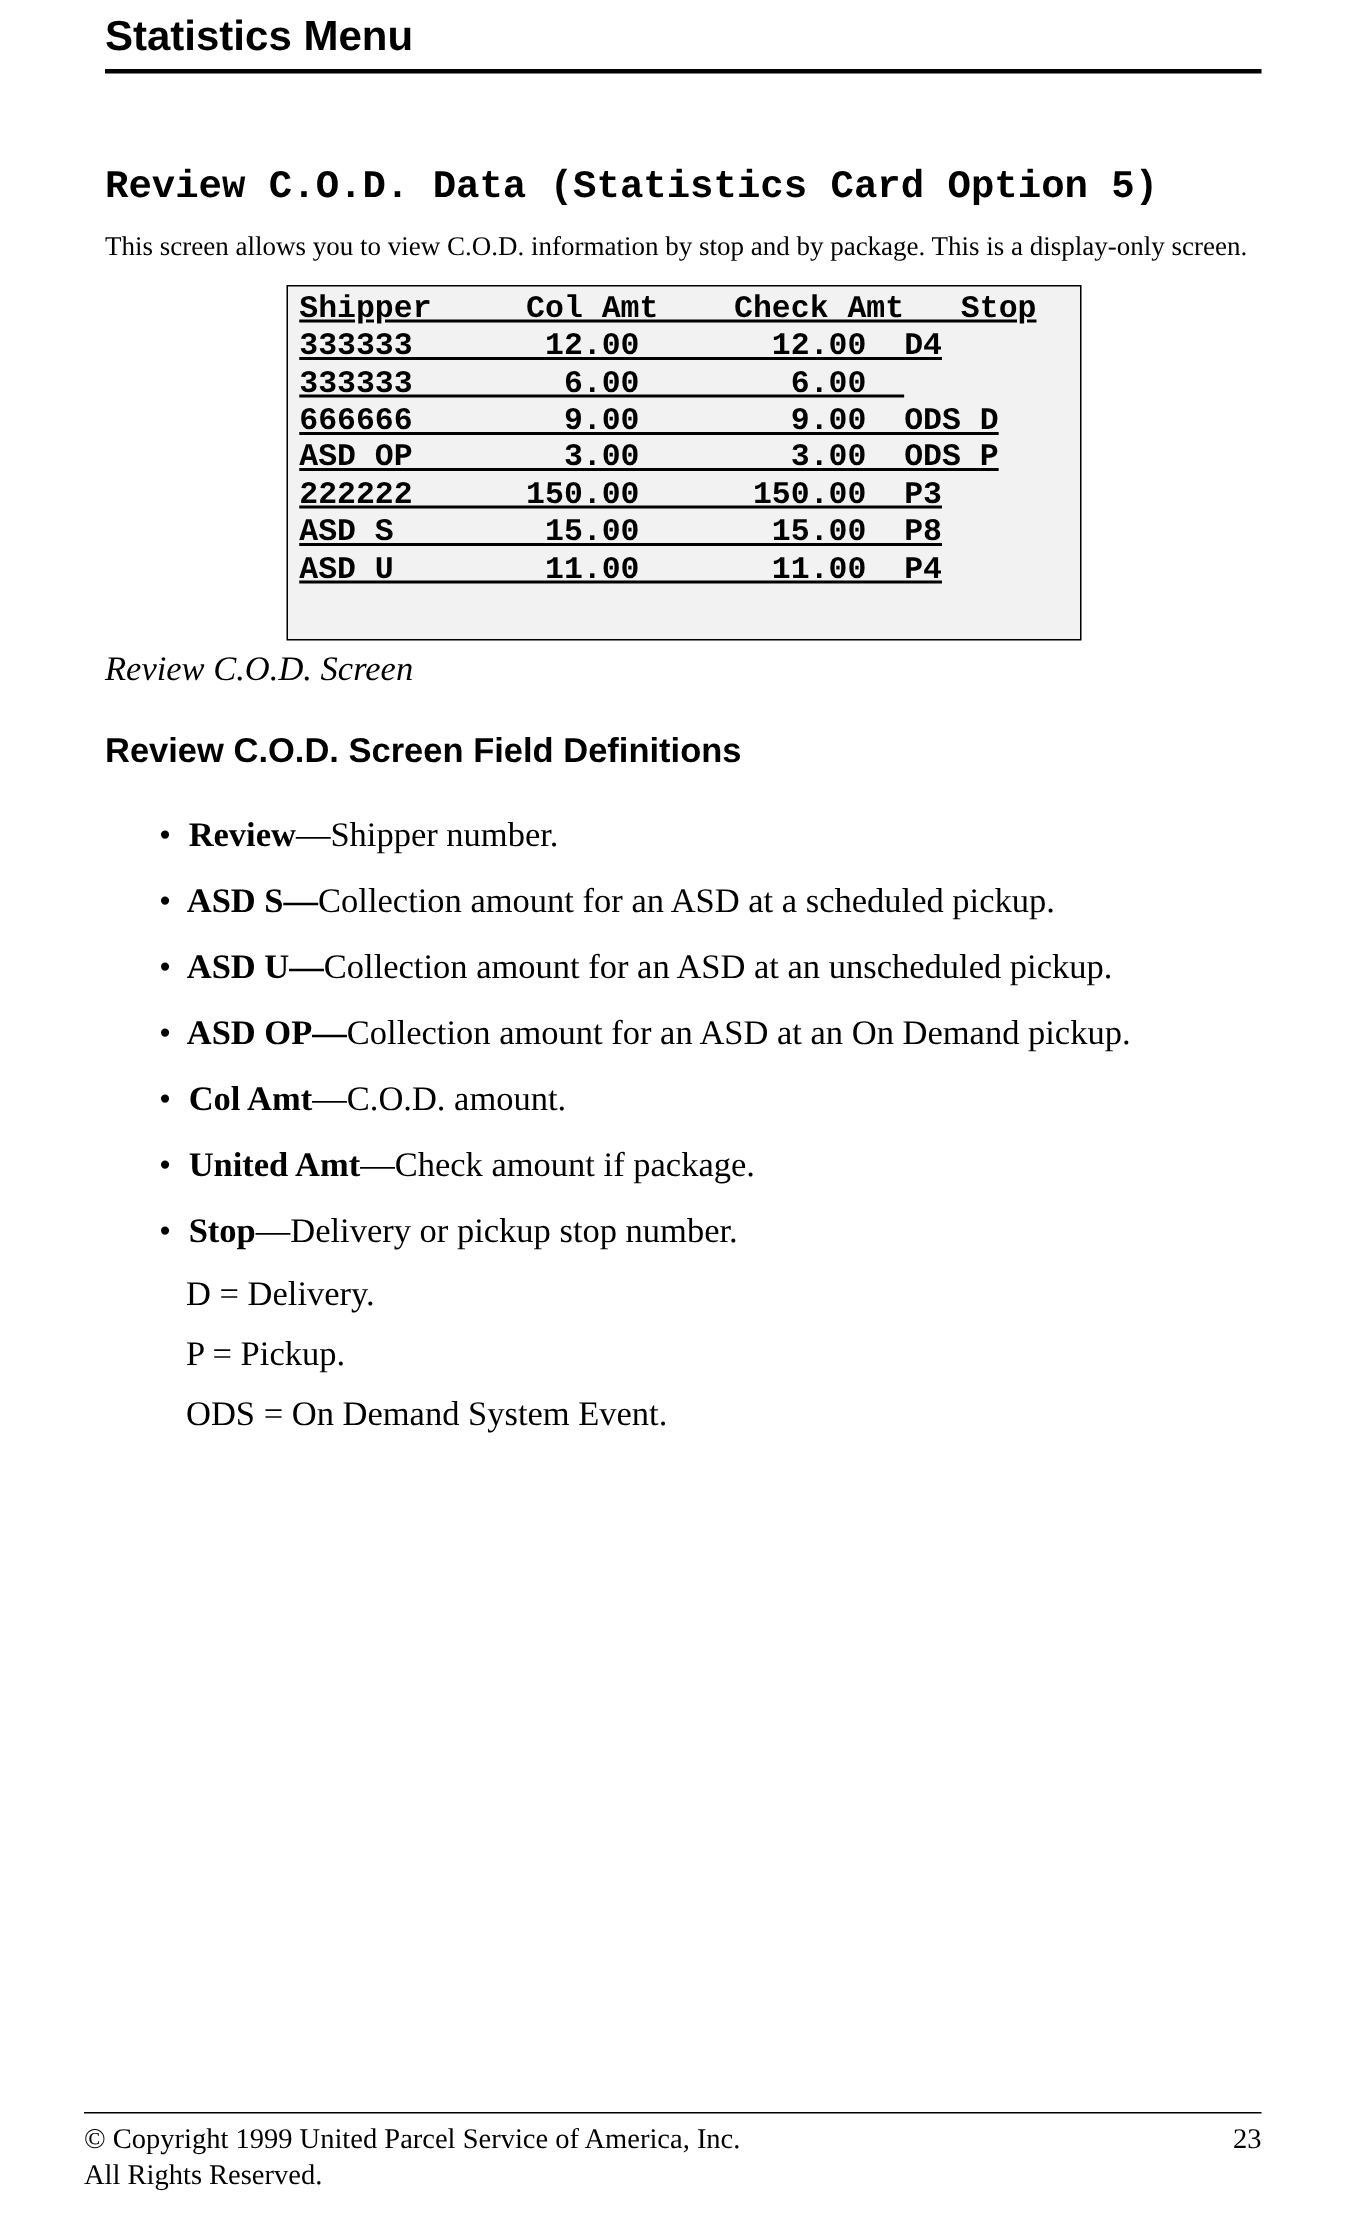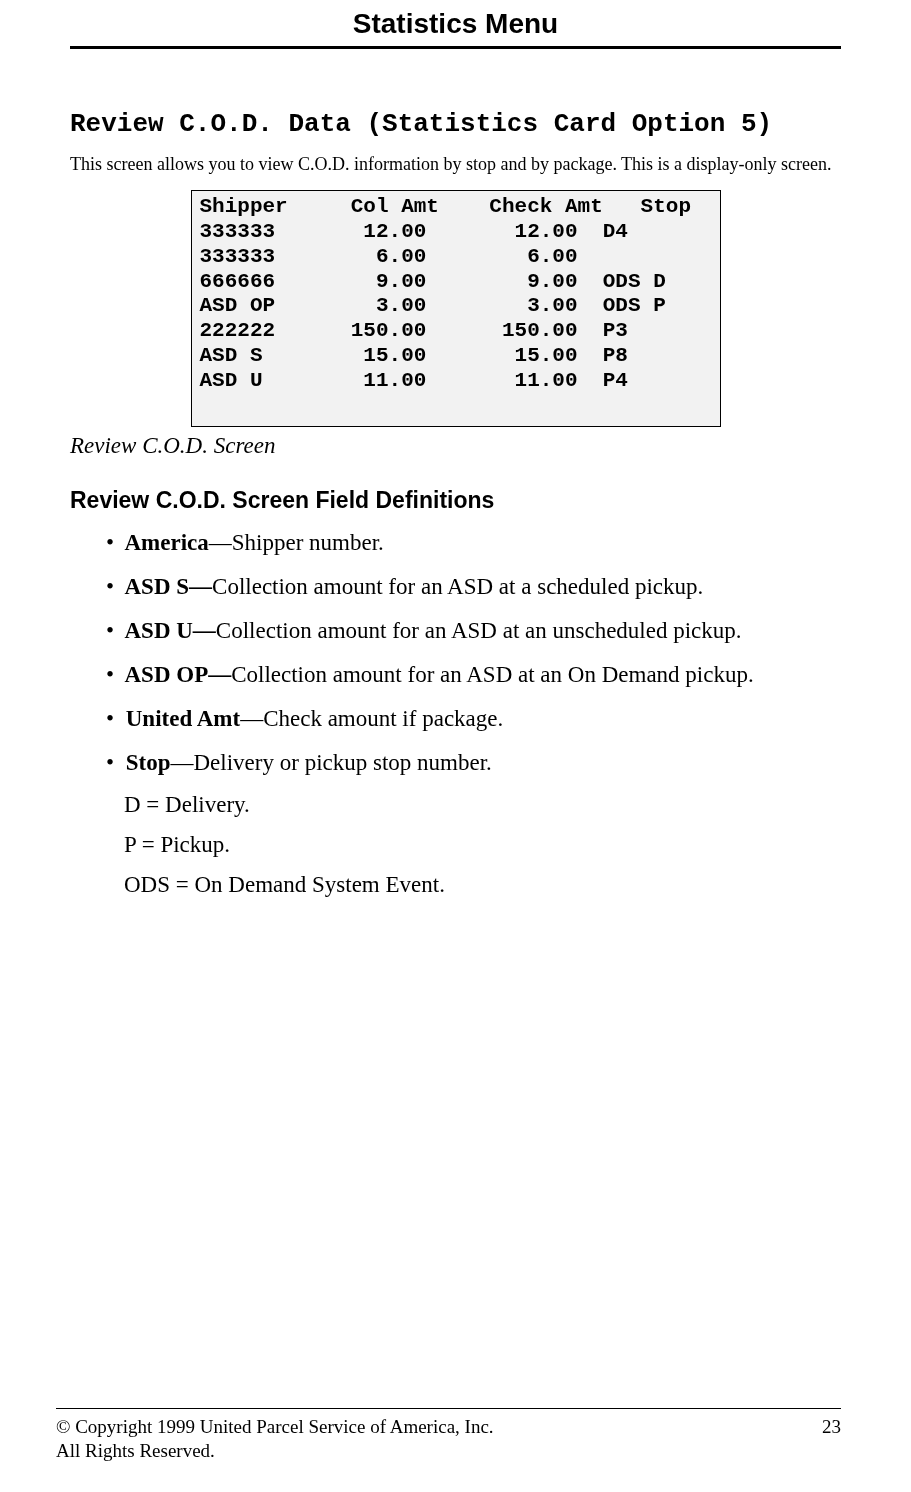--- a/index.html
+++ b/index.html
@@ -9,21 +9,21 @@
       background: #fff;
       font-family: "Times New Roman", Times, serif;
       color: #000;
       position: relative;
       padding: 0 70px;
     }
     .header-title {
       font-family: Arial, Helvetica, sans-serif;
       font-weight: bold;
       font-size: 28px;
-      text-align: center;
+      text-align: left;
       padding-top: 8px;
       padding-bottom: 6px;
     }
     .header-rule {
       border-top: 3px solid #000;
       margin-bottom: 60px;
     }
     .section-heading {
       font-family: Liberation Mono, monospace;
       font-weight: bold;
@@ -39,32 +39,33 @@
       width: 530px;
       margin: 0 auto 6px auto;
       border: 1.5px solid #000;
       background: #f2f2f2;
       padding: 4px 8px 8px 8px;
       font-family: "Courier New", Courier, monospace;
       font-weight: bold;
       font-size: 21px;
       line-height: 1.18;
       white-space: pre;
+      text-decoration: underline;
     }
     .screen-caption {
       text-align: left;
       font-style: italic;
       font-size: 23px;
       margin-bottom: 28px;
     }
     .subheading {
       font-family: Arial, Helvetica, sans-serif;
       font-weight: bold;
       font-size: 23px;
-      margin-bottom: 14px;
+      margin-bottom: 28px;
     }
     .defs {
       padding-left: 36px;
     }
     .def-item {
       font-size: 23px;
       margin-bottom: 14px;
       line-height: 1.3;
     }
     .bullet { display: inline-block; width: 14px; }
@@ -111,24 +112,25 @@
 222222      150.00      150.00  P3
 ASD S        15.00       15.00  P8
 ASD U        11.00       11.00  P4
 
 </div>
 <div class="screen-caption">Review C.O.D. Screen</div>
 
 <div class="subheading">Review C.O.D. Screen Field Definitions</div>
 
 <div class="defs" id="defs">
-    <div class="def-item"><span class="bullet">•</span><span class="term"> America</span><span>—</span><span>Shipper number.</span></div>
+    <div class="def-item"><span class="bullet">•</span><span class="term"> Review</span><span>—</span><span>Shipper number.</span></div>
     <div class="def-item"><span class="bullet">•</span><span class="term"> ASD S—</span><span></span><span>Collection amount for an ASD at a scheduled pickup.</span></div>
     <div class="def-item"><span class="bullet">•</span><span class="term"> ASD U—</span><span></span><span>Collection amount for an ASD at an unscheduled pickup.</span></div>
     <div class="def-item"><span class="bullet">•</span><span class="term"> ASD OP—</span><span></span><span>Collection amount for an ASD at an On Demand pickup.</span></div>
+    <div class="def-item"><span class="bullet">•</span><span class="term"> Col Amt</span><span>—</span><span>C.O.D. amount.</span></div>
     <div class="def-item"><span class="bullet">•</span><span class="term"> United Amt</span><span>—</span><span>Check amount if package.</span></div>
     <div class="def-item"><span class="bullet">•</span><span class="term"> Stop</span><span>—</span><span>Delivery or pickup stop number.</span></div>
   </div>
 
 <div id="stop-sub-container">
     <div class="stop-sub">D = Delivery.</div>
     <div class="stop-sub">P = Pickup.</div>
     <div class="stop-sub">ODS = On Demand System Event.</div>
   </div>
 

